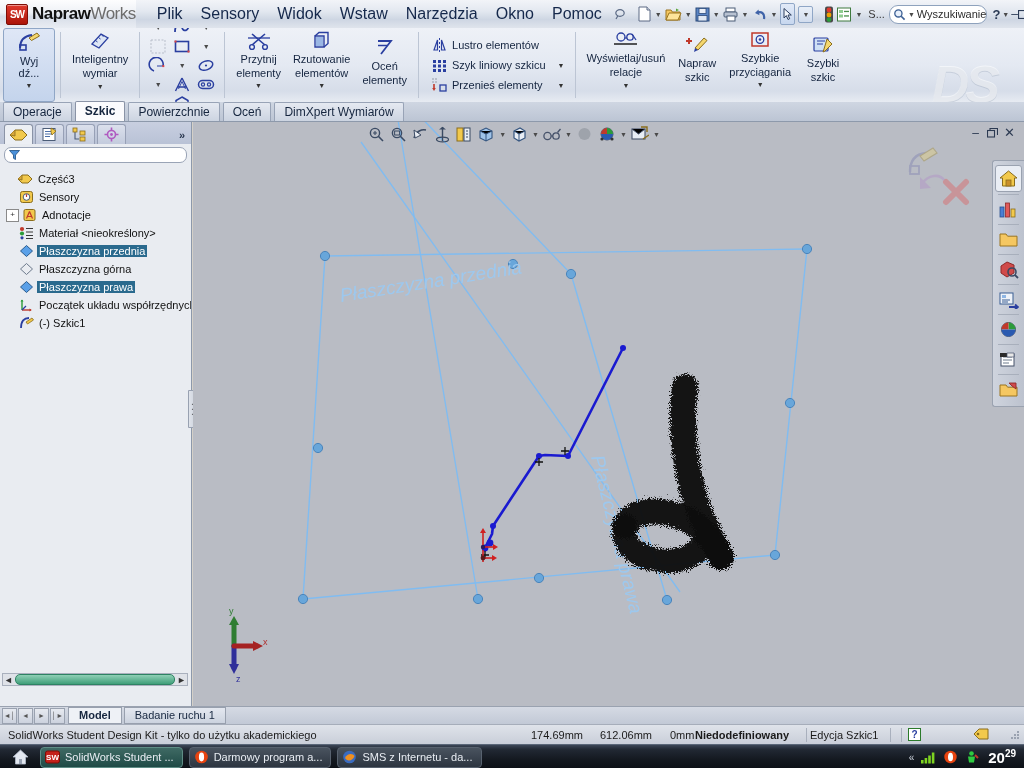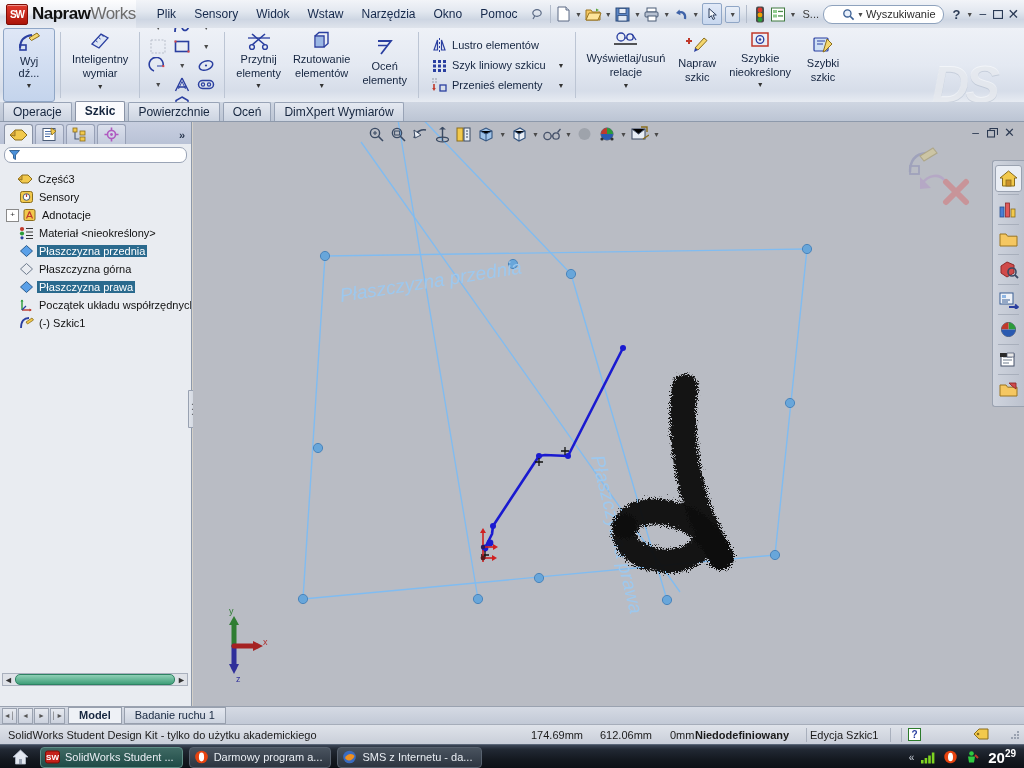--- a/index.html
+++ b/index.html
@@ -32,29 +32,29 @@
     color: #fff; font-weight: bold; font-size: 10px;
     display: flex; align-items: center; justify-content: center;
     letter-spacing: -1px; margin-right: 4px;
     box-shadow: inset 0 1px 0 rgba(255,255,255,.45);
   }
   .sw-name { font-size: 17px; letter-spacing: -0.5px; color:#2b2b2b; }
   .sw-name b { color:#111; }
   .sw-name span.light { color:#6d6d6d; font-weight:normal; }
   .menu-items { display:flex; align-items:center; height:28px; margin-left: 12px; }
   .menu-item {
-    padding: 4px 9px; font-size: 12px; color:#15284b; cursor: default;
+    padding: 4px 9px; font-size: 16px; color:#15284b; cursor: default;
     border-radius: 2px;
   }
   .mb-icon { width:18px;height:18px;display:flex;align-items:center;justify-content:center;margin:0 1px; }
   #menubar .mb-sep { width:1px;height:18px;background:#b3bccb;margin:0 4px; }
   .tb-caret { font-size:7px;color:#4a4a4a;margin:0 2px; }
   .searchbox {
     width:132px;height:19px;border:1px solid #8ea2bd;border-radius:9px;
-    background:#fff; display:flex;align-items:center;padding-left:18px;box-sizing:border-box;
+    background:#fff; display:flex;align-items:center;padding-left:3px;box-sizing:border-box;
     font-size:11px;color:#3a3a3a;
   }
   .win-btn { width:17px;height:16px;display:flex;align-items:center;justify-content:center;
              font-size:12px;color:#2a3a55;cursor:default; }
 
   
   #ribbon {
     position:absolute;left:0;top:28px;width:1024px;height:74px;
     background: linear-gradient(to bottom,#eef1f7 0%,#e4e9f2 50%,#d6dde9 85%,#e7ebf2 100%);
     border-bottom:1px solid #9aa6ba; overflow:hidden;
@@ -560,21 +560,21 @@
         <div class="lbl">Napraw</div>
         <div class="lbl">szkic</div>
       </div>
       <div class="rbtn">
         <svg width="24" height="19" viewBox="0 0 24 19">
             <rect x="4" y="2" width="16" height="13" fill="none" stroke="#c0392b" stroke-width="1.5"></rect>
             <circle cx="12" cy="8.5" r="3.8" fill="none" stroke="#2a3fa0" stroke-width="1.3"></circle>
             <circle cx="12" cy="8.5" r="1.3" fill="#2a3fa0"></circle>
           </svg>
         <div class="lbl">Szybkie</div>
-        <div class="lbl">nieokreślony</div>
+        <div class="lbl">przyciągania</div>
         <div class="dropcaret" style="margin-top:3px;">▼</div>
       </div>
       <div class="rbtn" style="padding-top:8px;">
         <svg width="24" height="19" viewBox="0 0 24 19">
             <rect x="3" y="2" width="14" height="13" rx="1" fill="#cfe0f5" stroke="#2a3fa0" stroke-width="1.2"></rect>
             <path d="M6 5 H14 M6 8 H12" stroke="#2a3fa0" stroke-width="1"></path>
             <path d="M16 3 L21 8 L14 15 L12 16 L13 13 Z" fill="#f5d76e" stroke="#8a6d1c" stroke-width="1"></path>
           </svg>
         <div class="lbl">Szybki</div>
         <div class="lbl">szkic</div>

